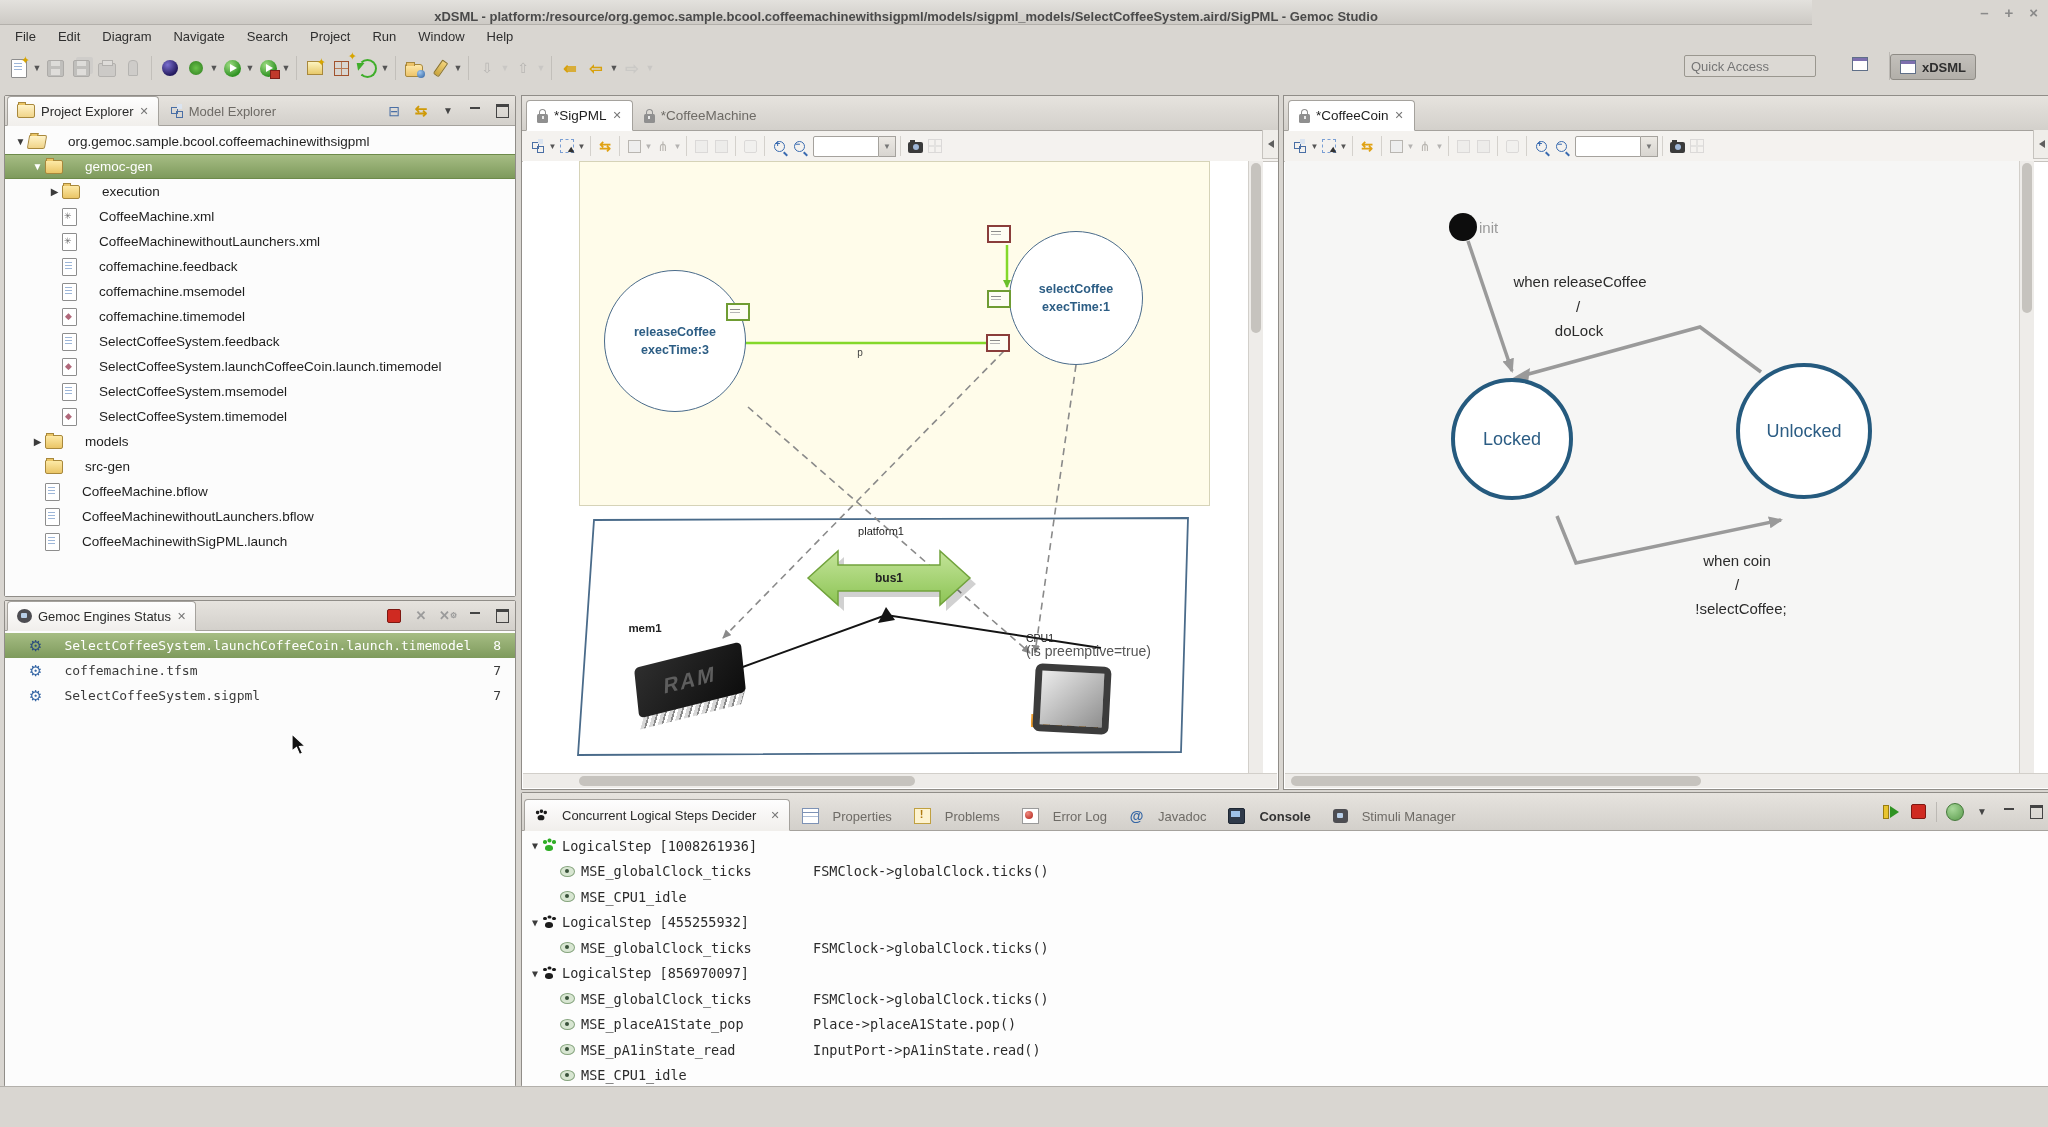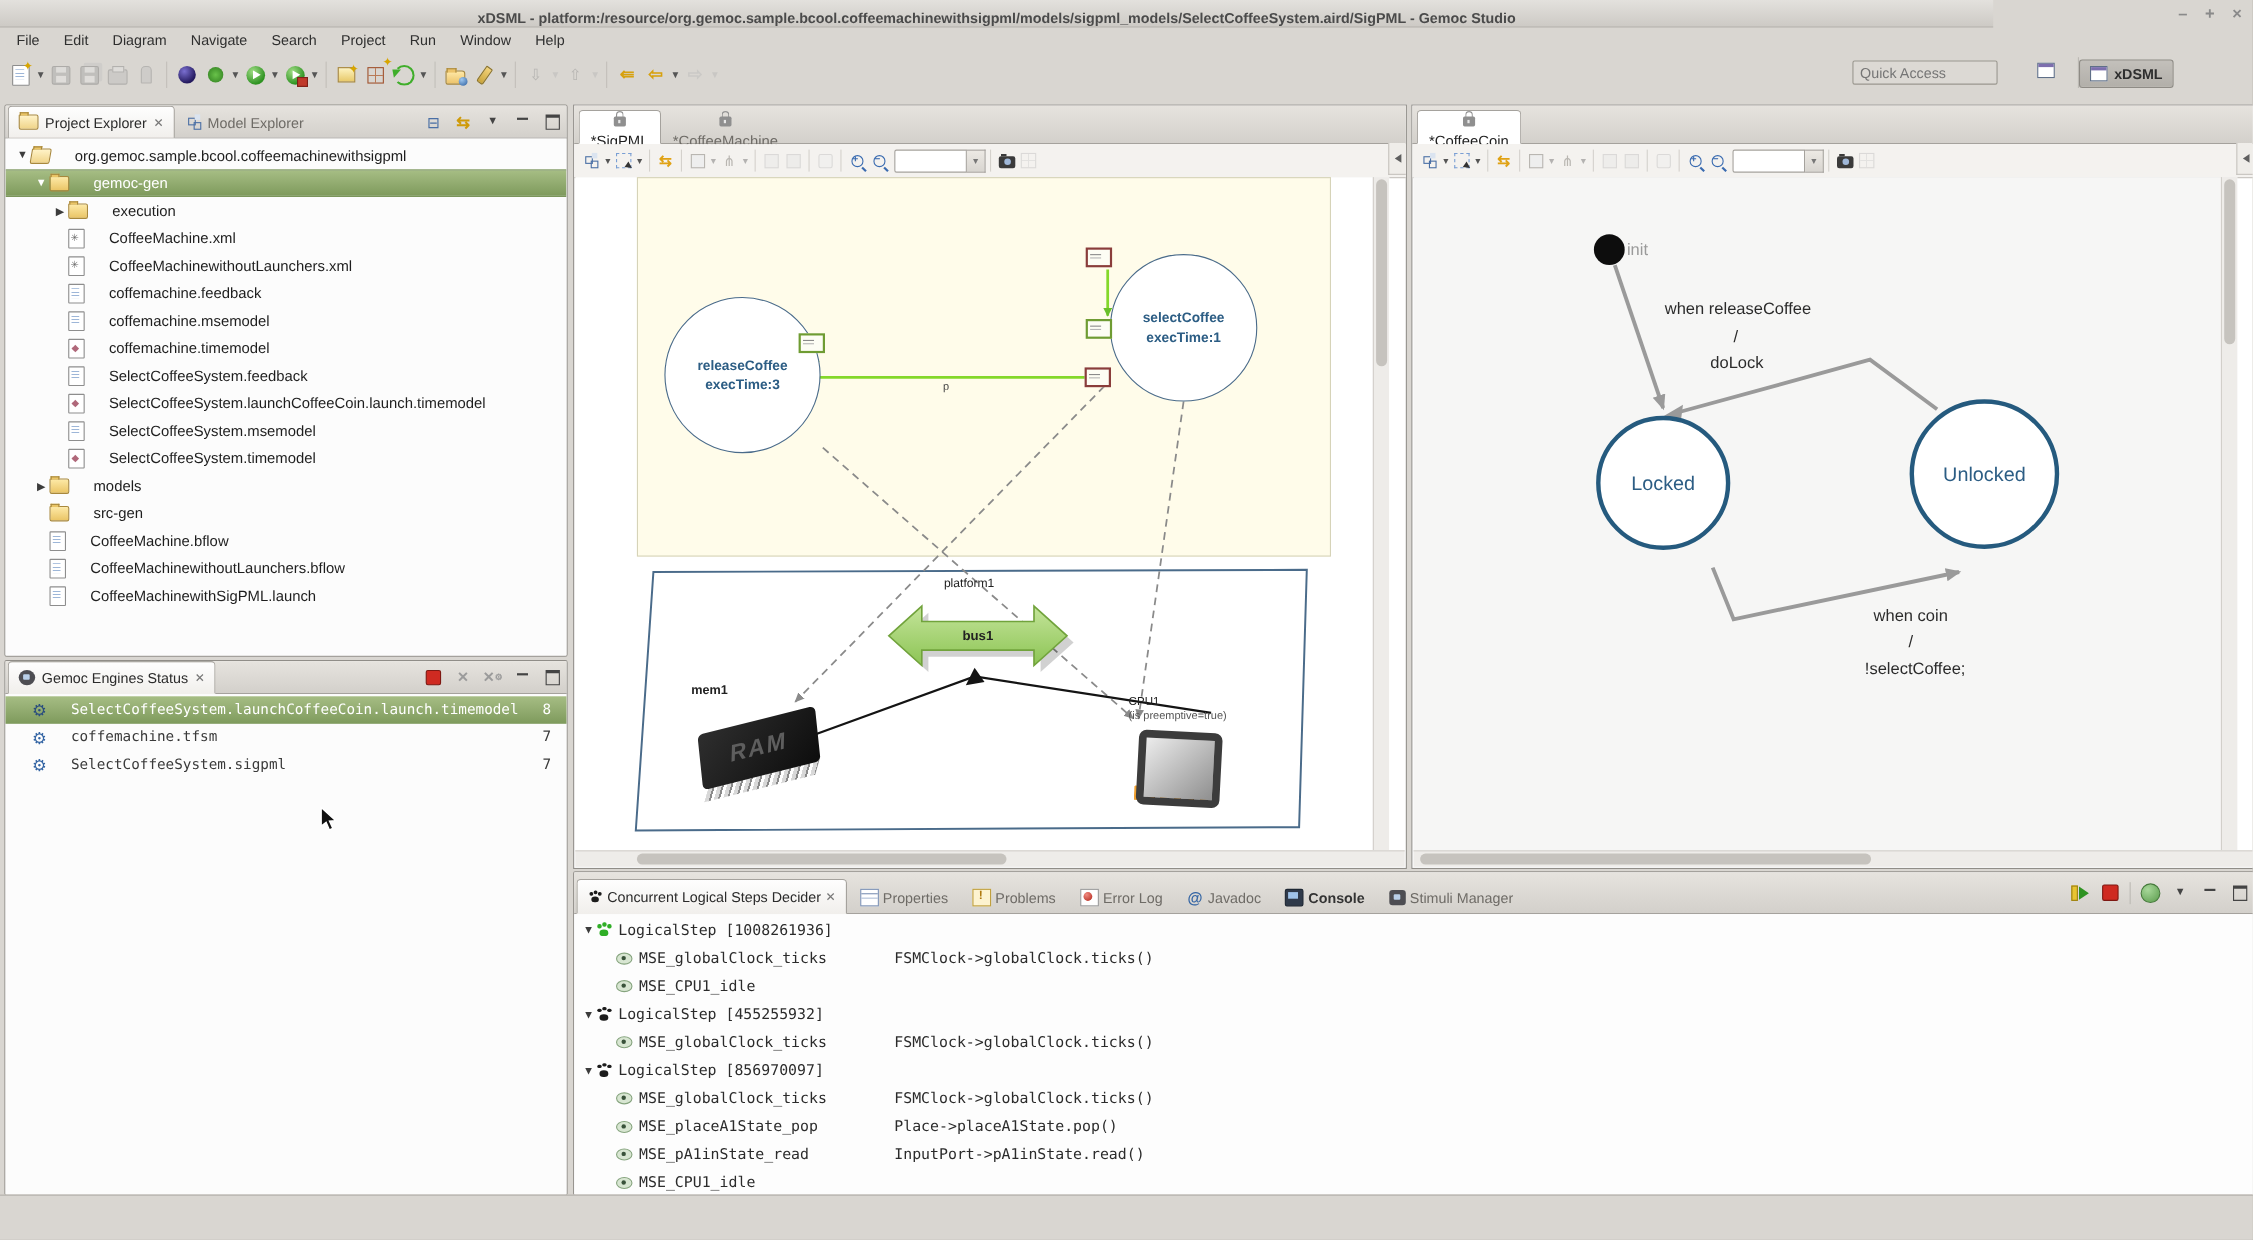--- a/index.html
+++ b/index.html
@@ -101,21 +101,21 @@
   
   .erow{height:25px;display:flex;align-items:center;font-family:"DejaVu Sans Mono",monospace;font-size:13px;color:#3a3a3a;padding:0 14px 0 24px;white-space:nowrap;}
   .erow .gear{color:#3465a4;font-size:15px;margin-right:22px;font-family:"DejaVu Sans",sans-serif;}
   .erow .cnt{margin-left:auto;}
   .erow.sel{background:linear-gradient(#a6bd84,#7e9a5c);color:#fff;}
   .erow.sel .gear{color:#2a4d7e;}
   
   .editor{position:absolute;background:#fff;border:1px solid #908d88;}
   .etabs{height:34px;background:linear-gradient(#e6e3de,#d3d0cb);border-bottom:1px solid #a5a29d;display:flex;align-items:flex-end;padding-left:4px;}
   .etab{height:29px;margin-bottom:-1px;display:inline-flex;align-items:center;gap:6px;padding:0 10px;font-size:13.5px;color:#1e1e1e;
-    background:#fff;border:1px solid #a5a29d;border-bottom:1px solid #fff;border-radius:4px 4px 0 0;flex-direction:column;}
+    background:#fff;border:1px solid #a5a29d;border-bottom:1px solid #fff;border-radius:4px 4px 0 0;}
   .etab.inactive{background:transparent;border-color:transparent;color:#6e6b66;}
   .lock{position:relative;width:11px;height:9px;background:#8f8f8f;border-radius:1.5px;margin-top:5px;flex:none;}
   .lock::before{content:"";position:absolute;left:2px;top:-5px;width:5px;height:5px;border:1.5px solid #8f8f8f;border-bottom:none;border-radius:4px 4px 0 0;}
   .lock::after{content:"";position:absolute;left:4.5px;top:2.5px;width:2px;height:3px;background:#e8e8e8;}
   .dtool{height:30px;background:#f4f2ef;border-bottom:1px solid #c6c3be;display:flex;align-items:center;padding-left:6px;position:relative;}
   .dti{width:20px;height:22px;display:flex;align-items:center;justify-content:center;position:relative;}
   .ddd{width:9px;font-size:8px;color:#555;text-align:center;}
   .dsep{width:1px;height:20px;background:#d4d1cc;margin:0 4px;}
   .ic-layout{width:12px;height:12px;position:relative;}
   .ic-layout::before{content:"";position:absolute;left:0;top:2px;width:5px;height:5px;border:1px solid #4a6fa5;}
@@ -157,21 +157,21 @@
   .ram-body span{color:#5e5e5e;font-size:21px;font-weight:bold;letter-spacing:2px;transform:skewX(-8deg);}
   .ram-pins{position:absolute;width:104px;height:15px;background:repeating-linear-gradient(90deg,#d8d8d8 0 4px,#8a8a8a 4px 6px,transparent 6px 9px);transform:rotate(-14deg) skewX(-30deg);}
   .cpu-body{position:absolute;width:62px;height:54px;background:linear-gradient(135deg,#ececec,#8f8f8f);border:7px solid #3c3c3c;border-radius:7px;transform:rotate(3deg);}
   .cpu-pins{position:absolute;width:74px;height:13px;background:repeating-linear-gradient(90deg,#f0a030 0 6px,#8a4a10 6px 7px,transparent 7px 12px);transform:rotate(3deg);}
   
   .state{position:absolute;border:4px solid #255a7e;border-radius:50%;background:#fff;display:flex;align-items:center;justify-content:center;}
   .state span{font-size:18px;color:#2c5d84;}
   .slabel{position:absolute;transform:translate(-50%,-50%);font-size:15px;color:#2b2b2b;white-space:nowrap;}
   .initlbl{color:#9a9a9a;transform:none;}
   
-  .btab{height:28px;margin-bottom:-1px;display:inline-flex;align-items:center;gap:4px;padding:0 9px;font-size:13px;color:#2b2b2b;
+  .btab{height:28px;margin-bottom:-1px;display:inline-flex;align-items:center;gap:14px;padding:0 9px;font-size:13px;color:#2b2b2b;
     background:linear-gradient(#fefefe,#f1efec);border:1px solid #a5a29d;border-bottom:1px solid #f1efec;border-radius:4px 4px 0 0;margin-left:2px;}
   .btab.inactive{background:transparent;border-color:transparent;color:#6e6b66;}
   .btab.boldlbl .tl{font-weight:bold;color:#333;}
   .ti{width:15px;height:14px;position:relative;flex:none;}
   .ti-dark{background:#4d4d52;border-radius:3px;}
   .ti-dark::after{content:"";position:absolute;left:4px;top:4px;width:6px;height:5px;background:#b9cfe8;border-radius:1px;}
   .ti-table{background:#fff;border:1px solid #7d92b5;}
   .ti-table::after{content:"";position:absolute;left:0;top:3px;width:100%;height:1px;background:#7d92b5;box-shadow:0 4px 0 #aebed6;}
   .ti-warn{background:#fdf3d0;border:1px solid #c0a040;}
   .ti-warn::after{content:"!";position:absolute;left:5px;top:-1px;font-size:11px;color:#b07a10;font-weight:bold;}
@@ -570,21 +570,21 @@
       <div class="port pg" style="left:203px;top:142px;"></div>
       <div class="port pr" style="left:463px;top:173px;"></div>
       <div class="port pr" style="left:464px;top:64px;"></div>
       <div class="port pg" style="left:464px;top:129px;"></div>
 
       <div class="dlabel" style="left:337px;top:191px;font-size:10px;color:#444;">p</div>
       <div class="dlabel" style="left:358px;top:370px;">platform1</div>
       <div class="dlabel b" style="left:366px;top:417px;font-size:12px;">bus1</div>
       <div class="dlabel b" style="left:122px;top:467px;font-size:11.5px;">mem1</div>
       <div class="dlabel" style="left:503px;top:477px;transform:translate(0,-50%);font-size:10.5px;">CPU1</div>
-      <div class="dlabel" style="left:503px;top:490px;transform:translate(0,-50%);font-size:10px;color:#555;">(is preemptive=true)</div>
+      <div class="dlabel" style="left:503px;top:490px;transform:translate(0,-50%);font-size:14px;color:#555;">(is preemptive=true)</div>
 
       <div class="abs" style="left:110px;top:488px;width:122px;height:92px;">
         <div class="ram-pins" style="left:8px;top:52px;"></div>
         <div class="ram-body" style="left:2px;top:6px;">
           <span>RAM</span>
         </div>
       </div>
 
       <div class="abs" style="left:505px;top:500px;width:92px;height:80px;">
         <div class="cpu-pins" style="left:3px;top:55px;"></div>

